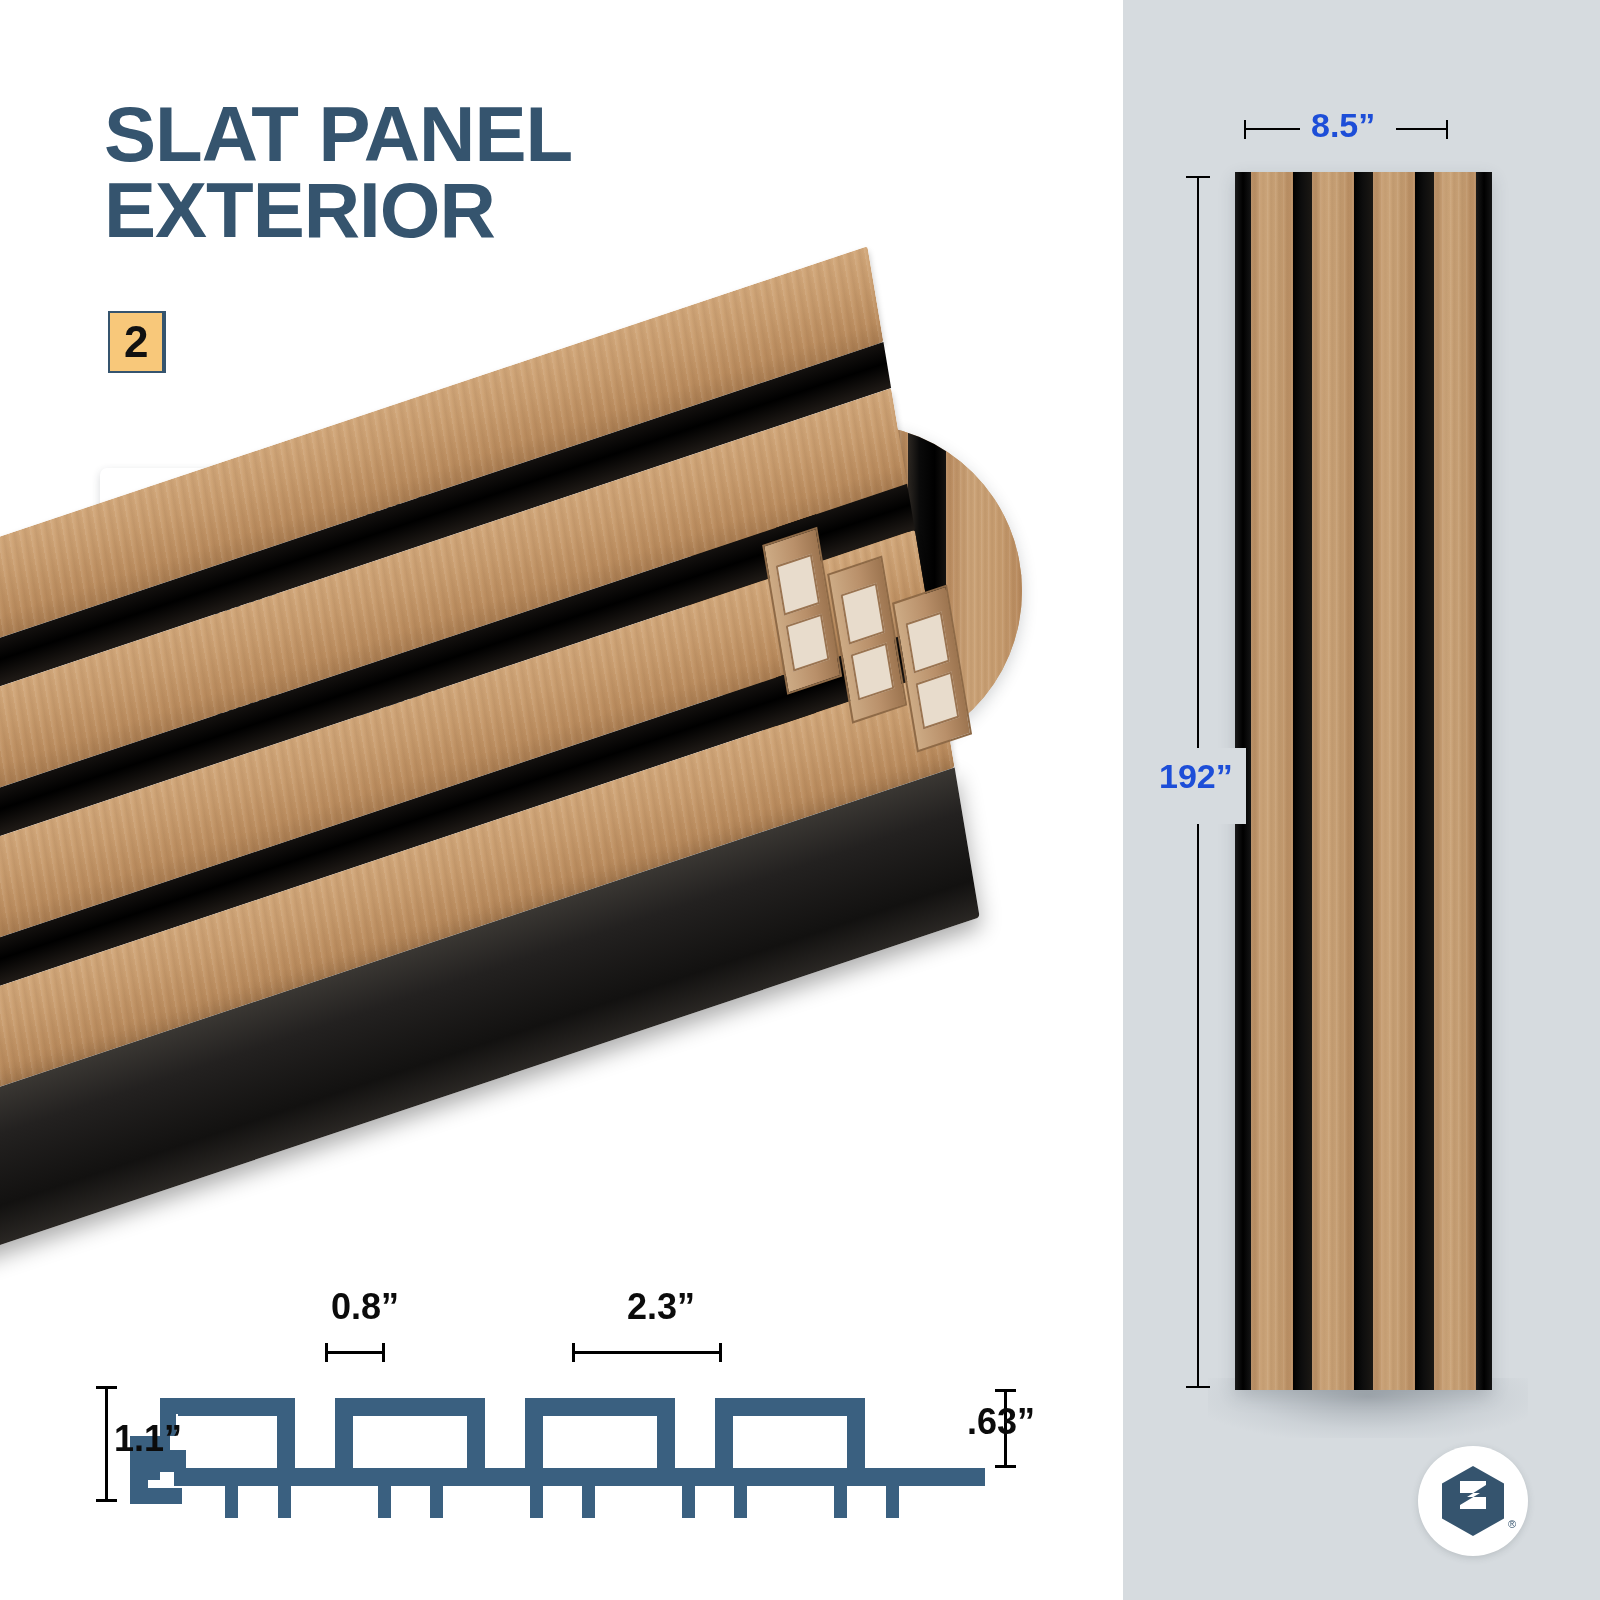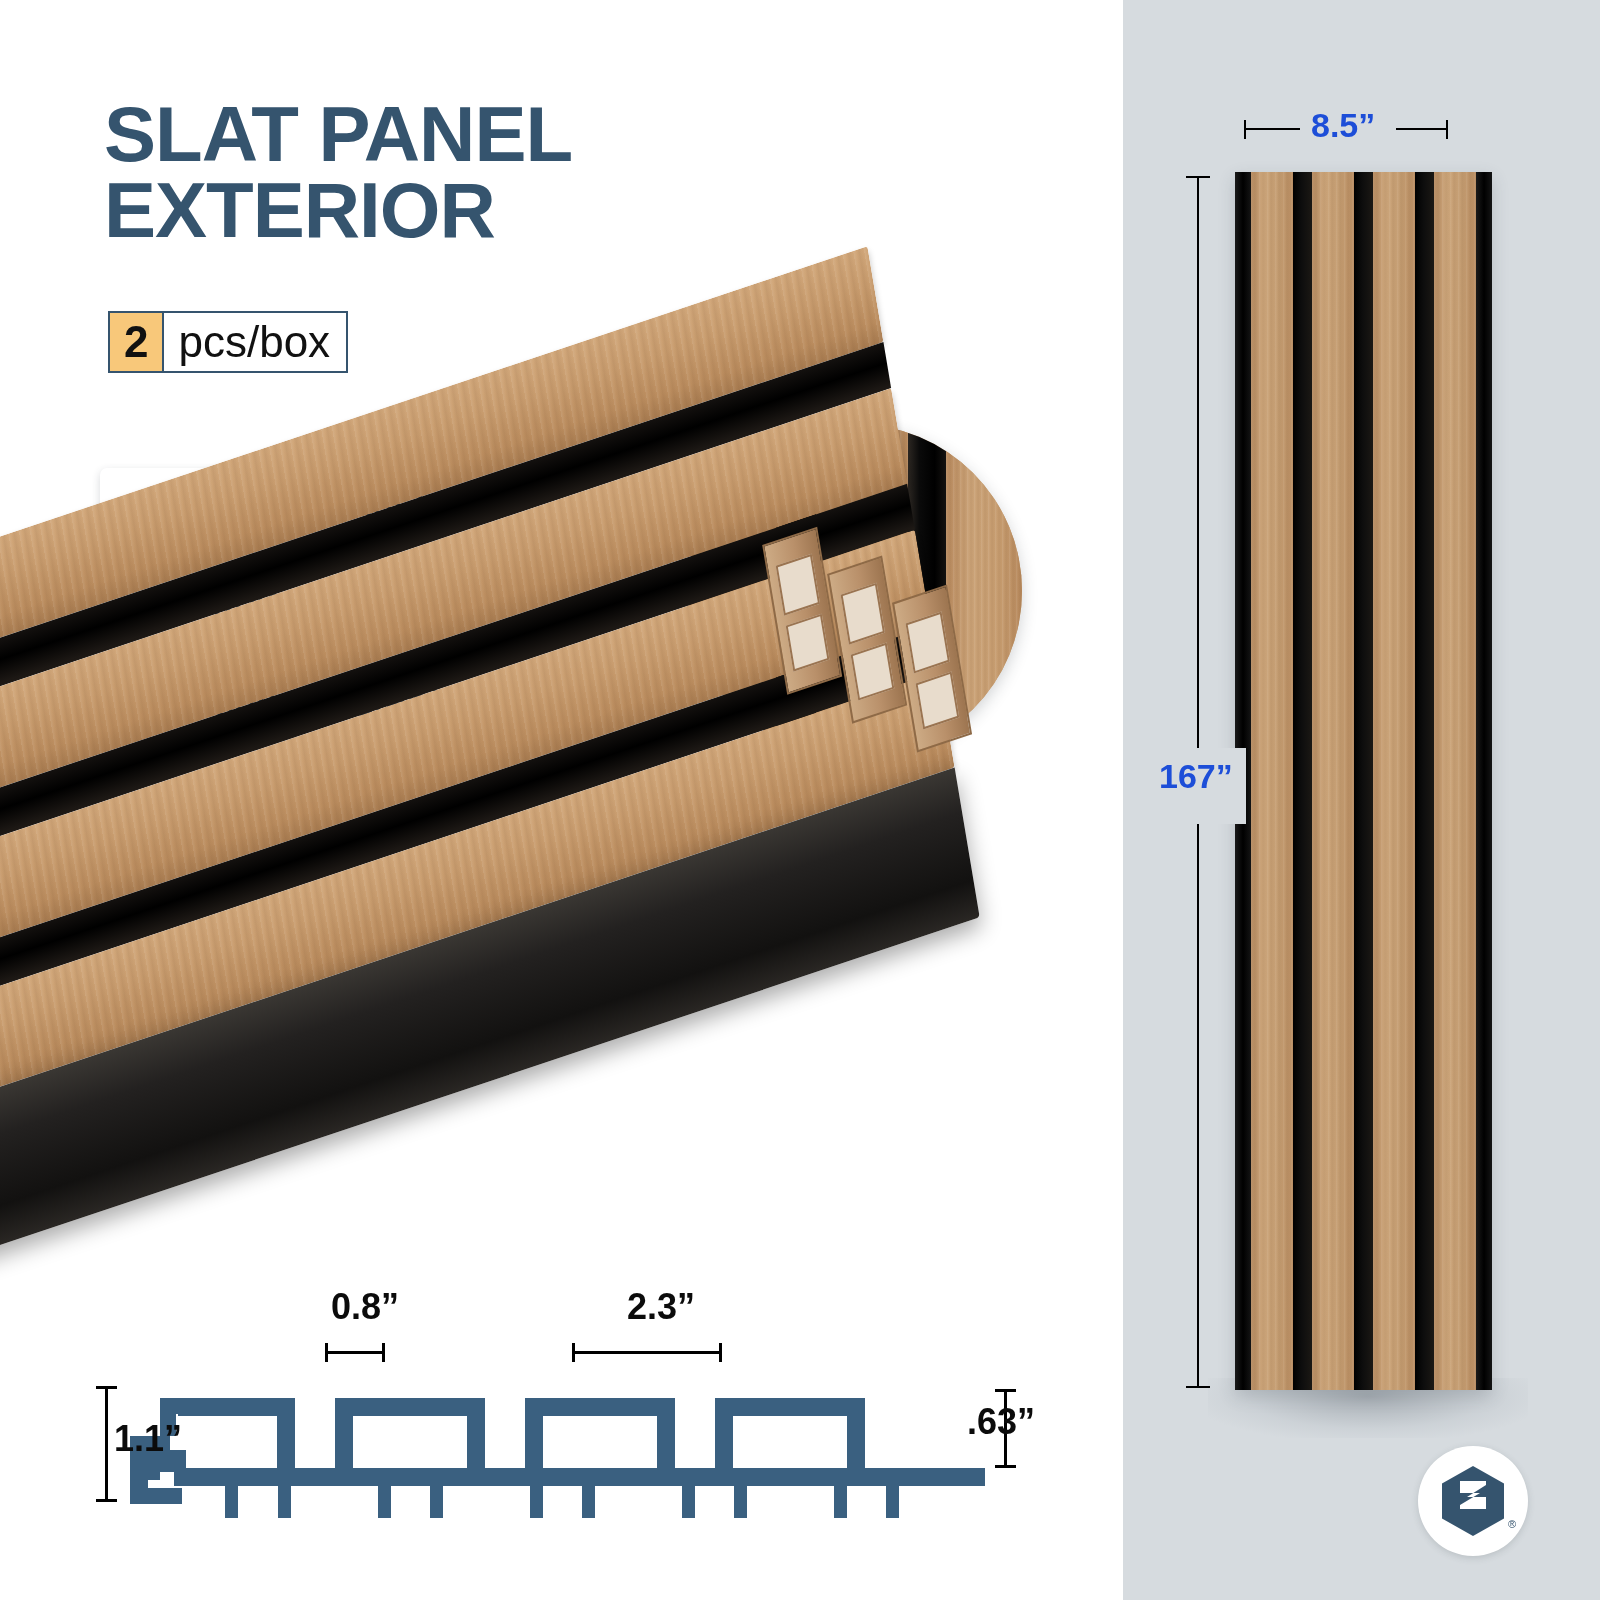--- a/index.html
+++ b/index.html
@@ -203,21 +203,20 @@
 <div id="bg-left"></div>
 <div id="bg-right"></div>
 
 <div id="headline">
   <span class="ln">SLAT PANEL</span>
   <span class="ln">EXTERIOR</span>
 </div>
 
 <div id="pcs-badge">
   <div id="pcs-qty">2</div>
-  <div id="pcs-label">pcs/box</div>
 </div>
 
 <div class="feature-card" id="feature-0">
   <span class="feature-dot"></span>
   <span class="feature-text">Weather resistant</span>
 </div>
 <div class="feature-card" id="feature-1">
   <span class="feature-dot"></span>
   <span class="feature-text">Durable composite</span>
 </div>
@@ -278,21 +277,21 @@
 <div id="dim-w-line"></div>
 <div id="dim-w-t1"></div>
 <div id="dim-w-t2"></div>
 <div id="dim-w-gap"></div>
 <div class="dim-label" id="dim-width-label">8.5”</div>
 
 <div id="dim-h-line"></div>
 <div id="dim-h-t1"></div>
 <div id="dim-h-t2"></div>
 <div id="dim-h-gap"></div>
-<div class="dim-label" id="dim-height-label">167”</div>
+<div class="dim-label" id="dim-height-label">192”</div>
 
 <svg id="xs-svg" width="890" height="140" viewBox="0 0 890 140">
   <g fill="#3a6080">
 
     <path d="M0,56 L0,124 L52,124 L52,108 L18,108 L18,100 L30,100 L30,92
              L44,92 L44,100 L56,100 L56,70 L40,70 L40,56 Z"></path>
     <path d="M30,18 L30,56 L46,56 L46,34 L60,34 L60,18 Z"></path>
 
     <rect x="44" y="88" width="800" height="18"></rect>
 

